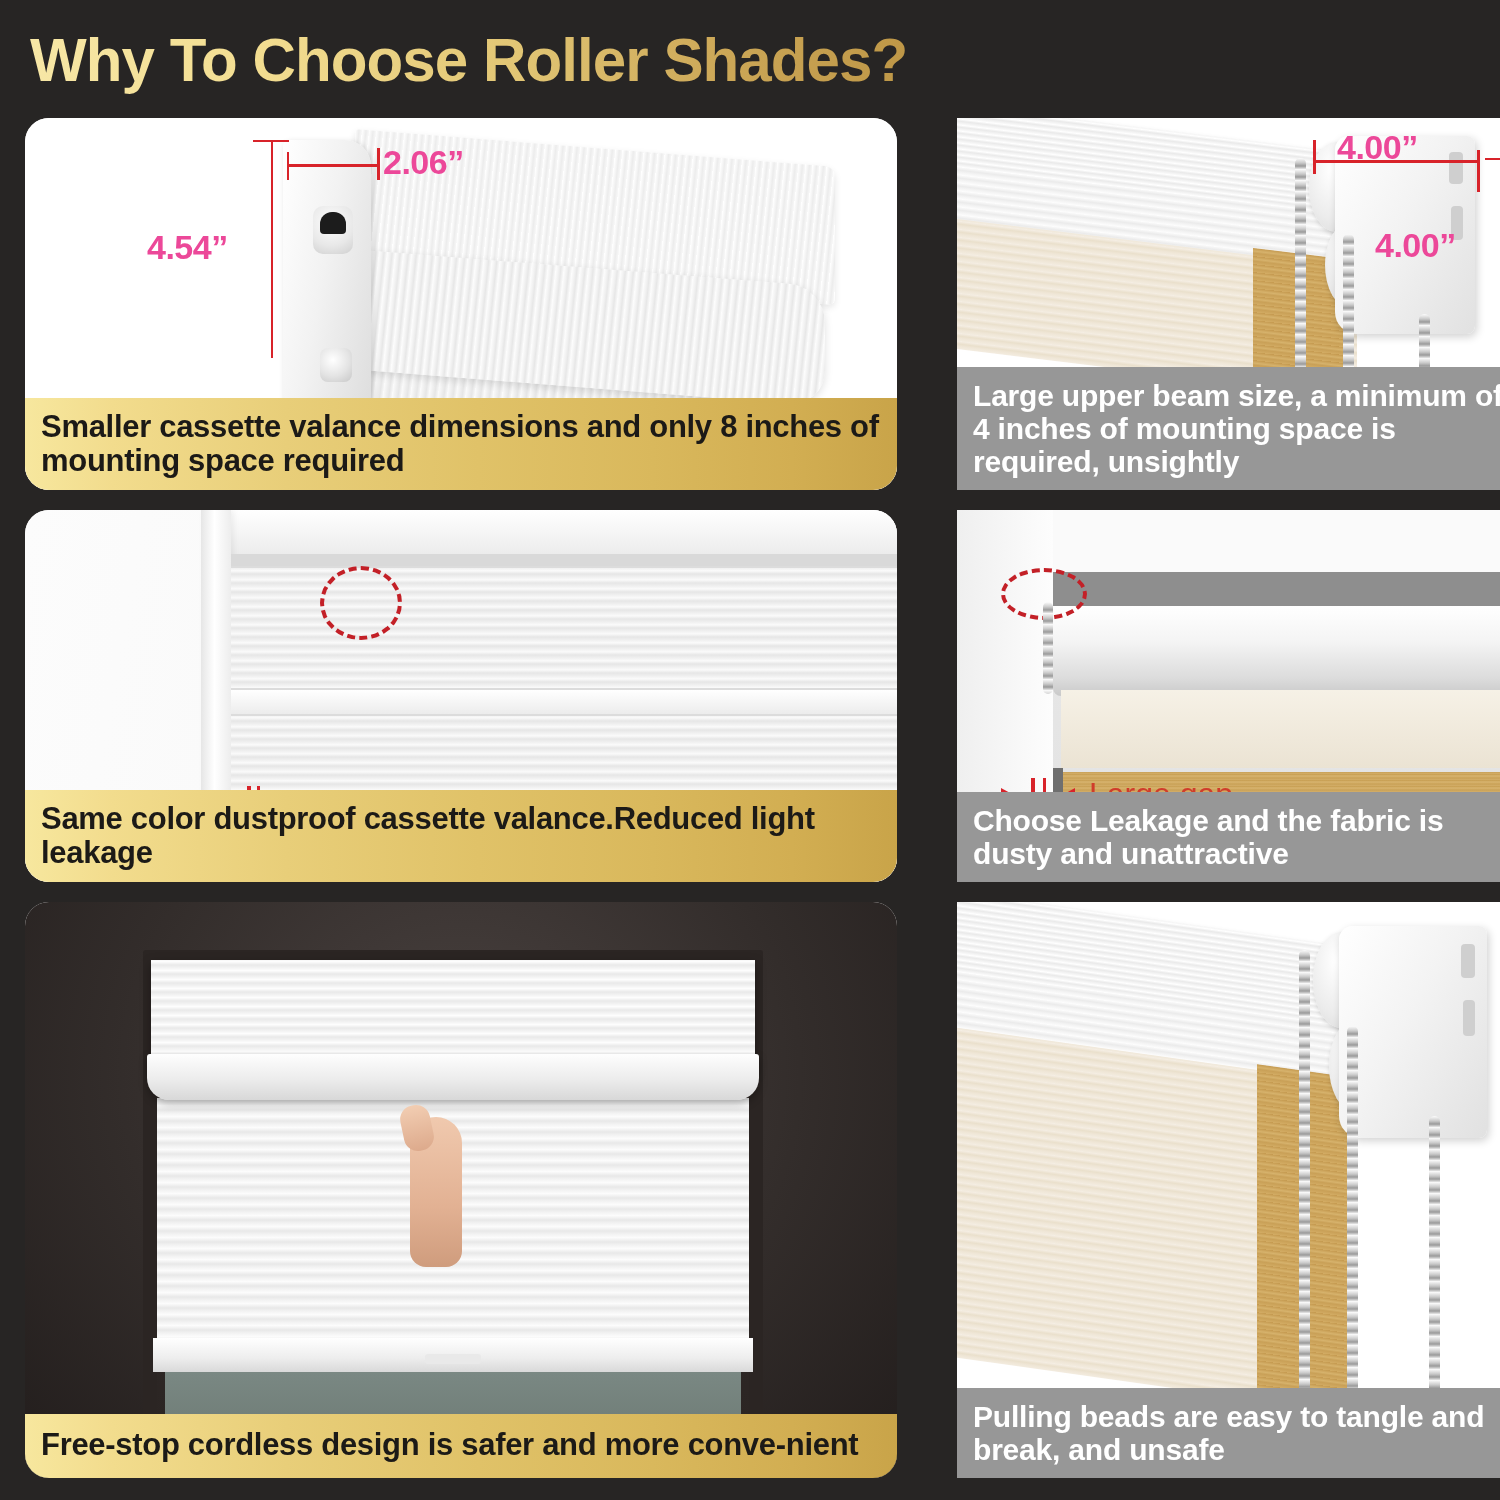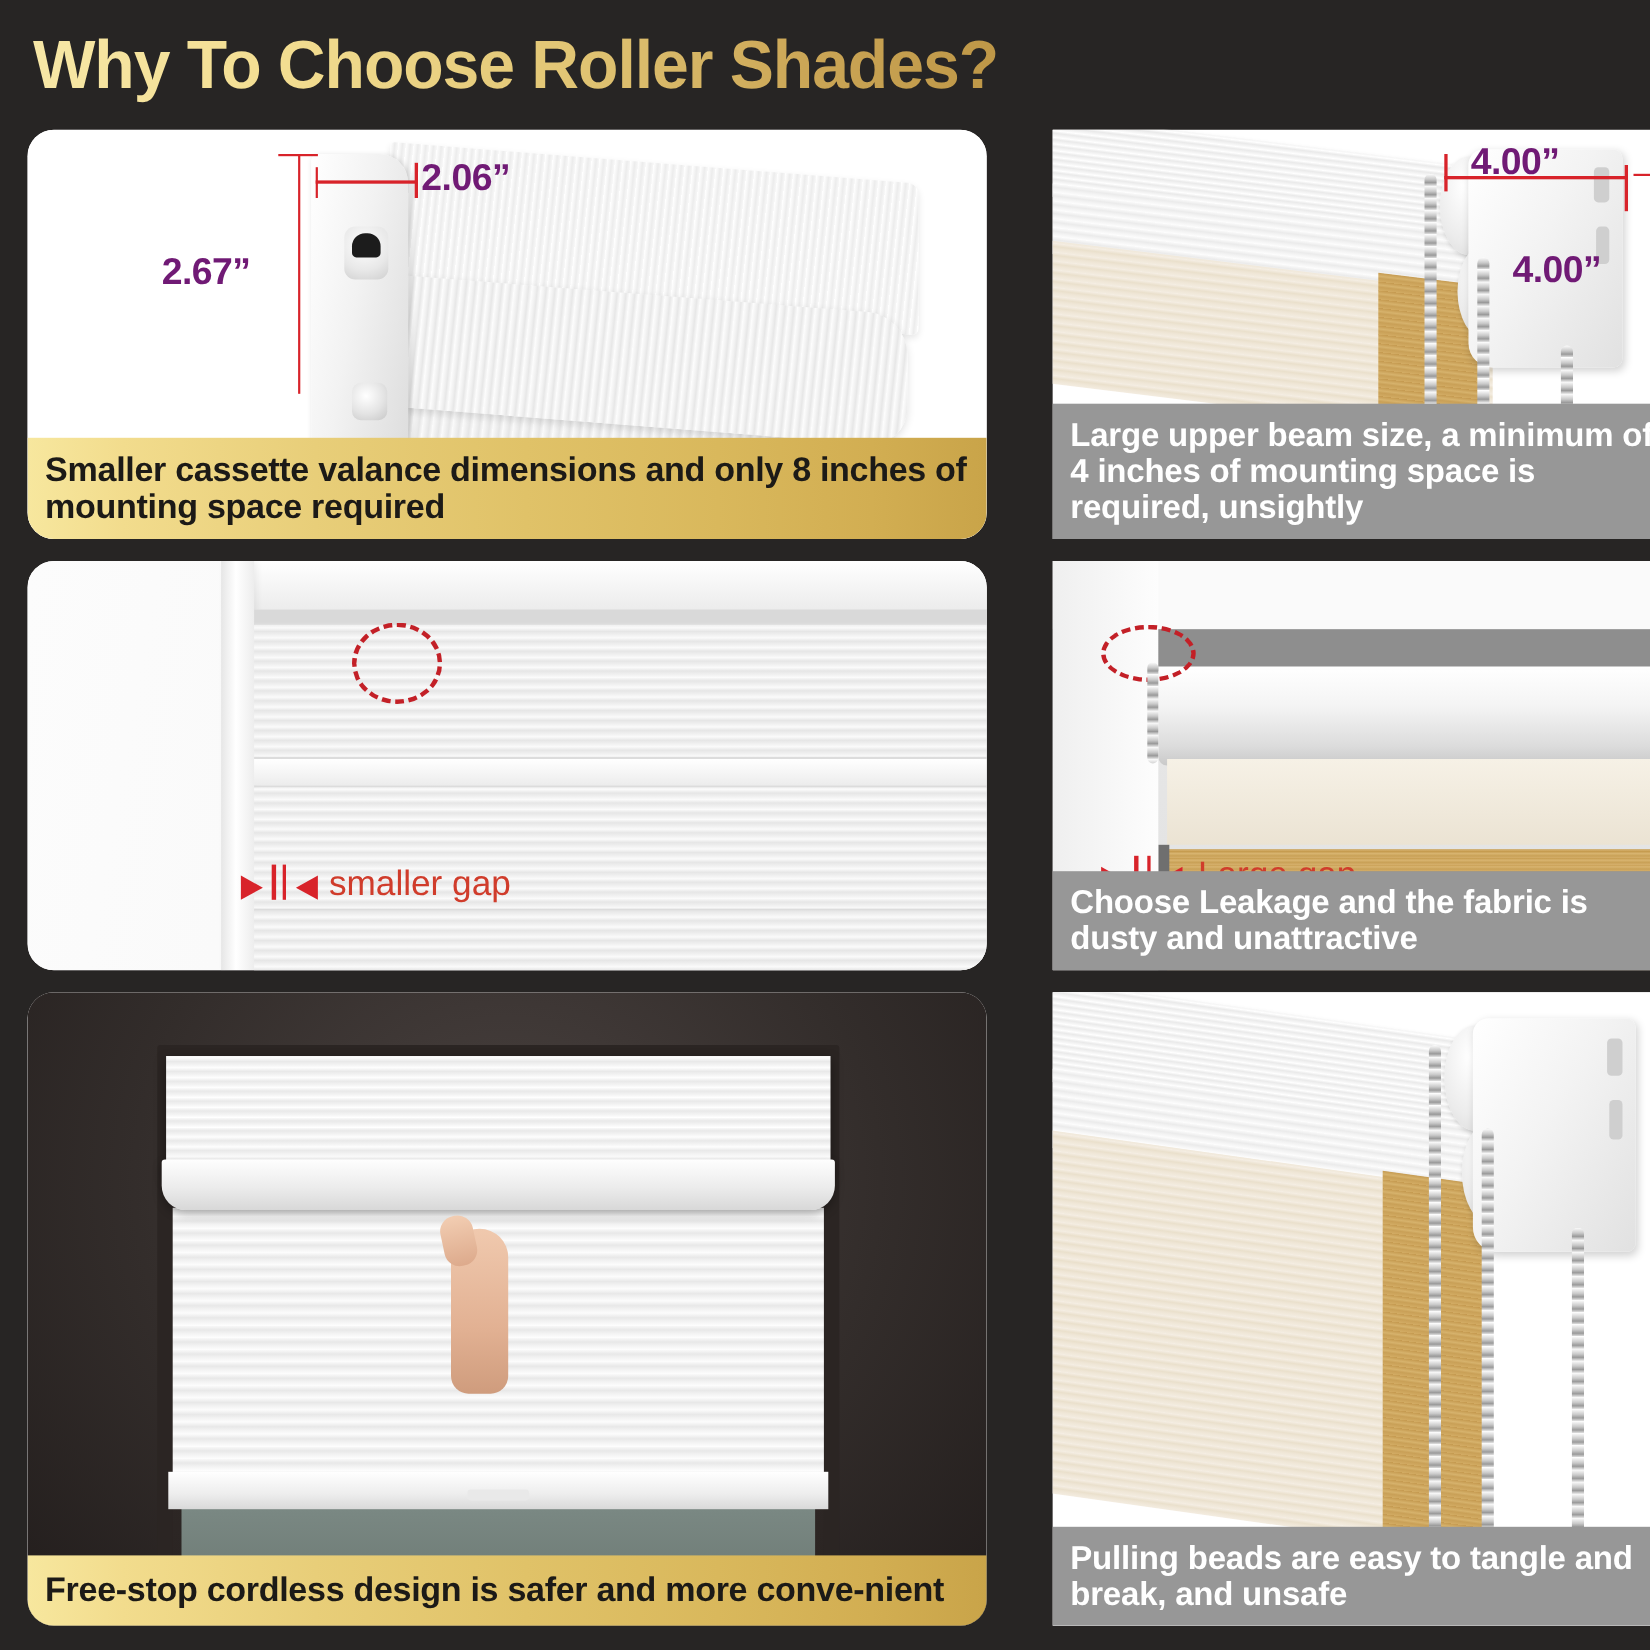--- a/index.html
+++ b/index.html
@@ -69,21 +69,21 @@
     background: #979797;
     color: #ffffff;
     font-size: 30px;
     letter-spacing: -0.2px;
   }
   .caption.tall3 { padding-top: 14px; padding-bottom: 16px; }
 
   
   .dim-text {
     position: absolute;
-    color: #701a75;
+    color: #ec4899;
     font-weight: 700;
     font-size: 34px;
     letter-spacing: -0.5px;
     z-index: 30;
     white-space: nowrap;
   }
   .gap-text {
     position: absolute;
     color: #D03C2B;
     font-weight: 400;
@@ -318,21 +318,21 @@
 
       <div class="rline" style="left:262px; top:34px; width:2px; height:28px;"></div>
       <div class="rline" style="left:262px; top:46px; width:92px; height:3px;"></div>
       <div class="rline" style="left:352px; top:30px; width:3px; height:32px;"></div>
       <div class="dim-text" style="left:358px; top:25px;">2.06”</div>
 
       <div class="rline" style="left:246px; top:22px; width:2px; height:218px;"></div>
       <div class="rline" style="left:246px; top:290px; width:2px; height:48px;"></div>
       <div class="rline" style="left:228px; top:22px; width:36px; height:2px;"></div>
       <div class="rline" style="left:228px; top:336px; width:36px; height:2px;"></div>
-      <div class="dim-text" style="left:122px; top:110px;">2.67”</div>
+      <div class="dim-text" style="left:122px; top:110px;">4.54”</div>
     </div>
     <div class="caption gold">Smaller cassette valance dimensions and only 8 inches of mounting space required</div>
   </div>
 
   <div class="panel right row1">
     <div class="panel-art">
       <div class="sh-bg"></div>
 
       <div class="sh-topbeam" style="left:-20px; top:36px; width:420px; height:74px; transform:skewY(7deg); transform-origin:right center;"></div>
       <div class="sh-whitefab" style="left:-20px; top:98px; width:420px; height:64px; transform:skewY(7deg); transform-origin:right center;"></div>
@@ -376,20 +376,21 @@
         <div class="p3-slat" style="top:274px; height:98px;"></div>
       </div>
       <div class="dash-ellipse" style="left:295px; top:56px; width:82px; height:74px;"></div>
 
       <div class="arrow-r" style="left:194px; top:286px;"></div>
       <div class="rline" style="left:222px; top:276px; width:4px; height:32px;"></div>
       <div class="rline" style="left:232px; top:276px; width:3px; height:32px;"></div>
       <div class="arrow-l" style="left:244px; top:286px;"></div>
       <div class="gap-text" style="left:274px; top:275px;">smaller gap</div>
     </div>
+    <div class="caption gold">Same color dustproof cassette valance.Reduced light leakage</div>
   </div>
 
   <div class="panel right row2">
     <div class="panel-art">
       <div class="p4-bg"></div>
       <div class="p4-topwhite"></div>
       <div class="p4-gray"></div>
       <div class="p4-roller"></div>
       <div class="p4-cream"></div>
       <div class="p4-tan"></div>

